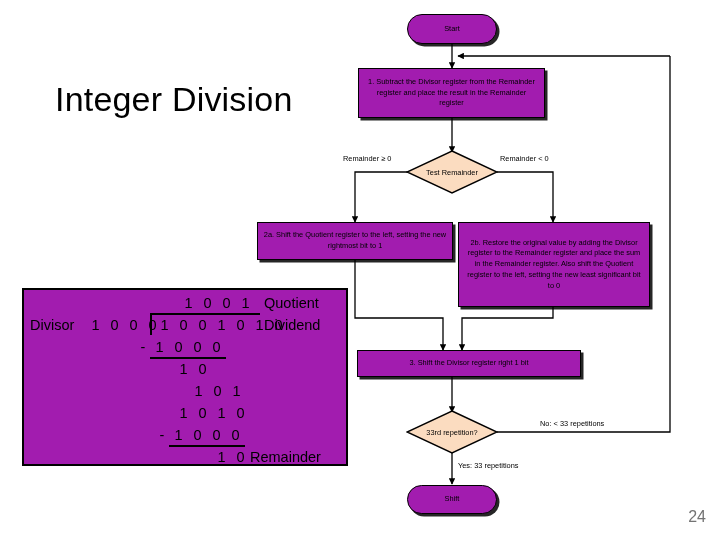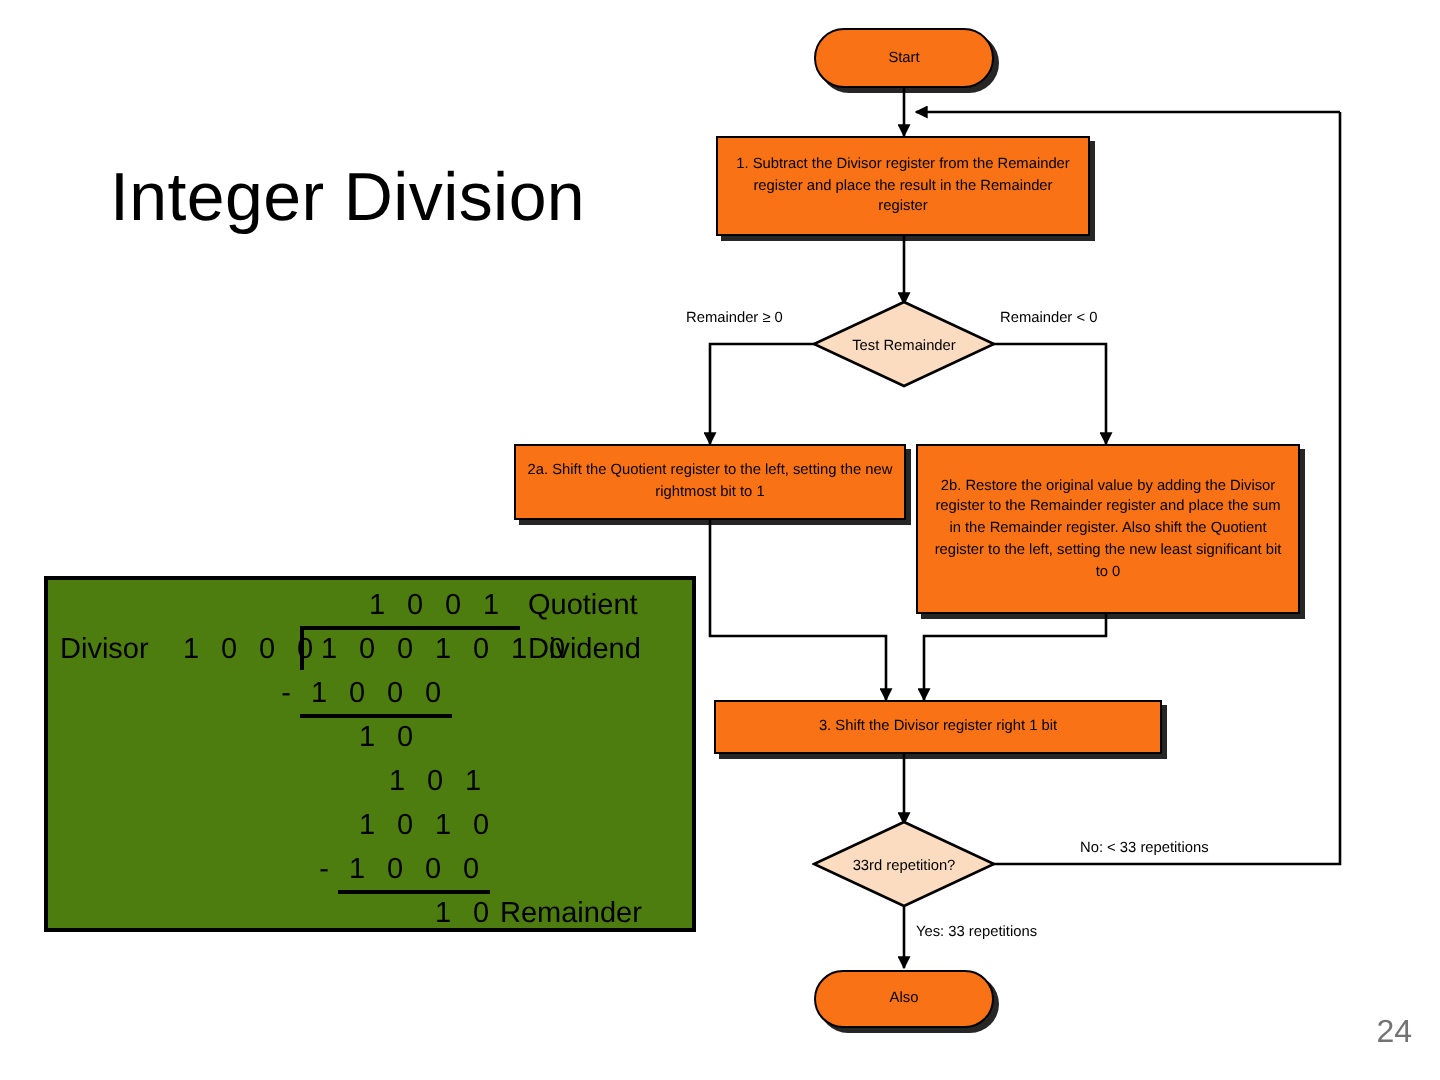--- a/index.html
+++ b/index.html
@@ -36,21 +36,21 @@
     letter-spacing: 0.2px;
   }
 
   
   #division-panel {
     position: absolute;
     left: 22px;
     top: 288px;
     width: 326px;
     height: 178px;
-    background: #4d7c0f;
+    background: #a21caf;
     border: 2px solid #000000;
     box-sizing: border-box;
   }
   #division-grid {
     position: absolute;
     inset: 0;
     font-size: 14.5px;
     color: #000000;
   }
   .dv-row {
@@ -101,21 +101,21 @@
   #flow {
     position: absolute;
     left: 0;
     top: 0;
     width: 720px;
     height: 540px;
     pointer-events: none;
   }
   .node {
     position: absolute;
-    background: #f97316;
+    background: #a21caf;
     border: 1.5px solid #000000;
     box-sizing: border-box;
     box-shadow: 2.5px 2.5px 0 rgba(0,0,0,0.85);
     display: flex;
     align-items: center;
     justify-content: center;
     text-align: center;
     font-size: 7.4px;
     line-height: 1.45;
     padding: 3px 5px;
@@ -272,21 +272,21 @@
   </div>
 
   <div class="diamond-wrap" style="left:406px; top:410px; width:92px; height:44px;">
     <svg class="diamond-shape" viewBox="0 0 92 44" preserveAspectRatio="none">
       <polygon points="46,1 91,22 46,43 1,22" fill="#fbdcc0" stroke="#000000" stroke-width="1.4"></polygon>
     </svg>
     <div class="diamond-label">33rd repetition?</div>
   </div>
 
   <div class="node terminator" style="left:407px; top:485px; width:90px; height:29px;">
-    <span>Also</span>
+    <span>Shift</span>
   </div>
 
   <div class="edge-label" style="left:343px; top:155px;">Remainder ≥ 0</div>
   <div class="edge-label" style="left:500px; top:155px;">Remainder &lt; 0</div>
   <div class="edge-label" style="left:500px; top:420px;padding-left:40px;">No: &lt; 33 repetitions</div>
   <div class="edge-label" style="left:458px; top:462px;">Yes: 33 repetitions</div>
 
   <div id="page-number">24</div>
 
 </div>

